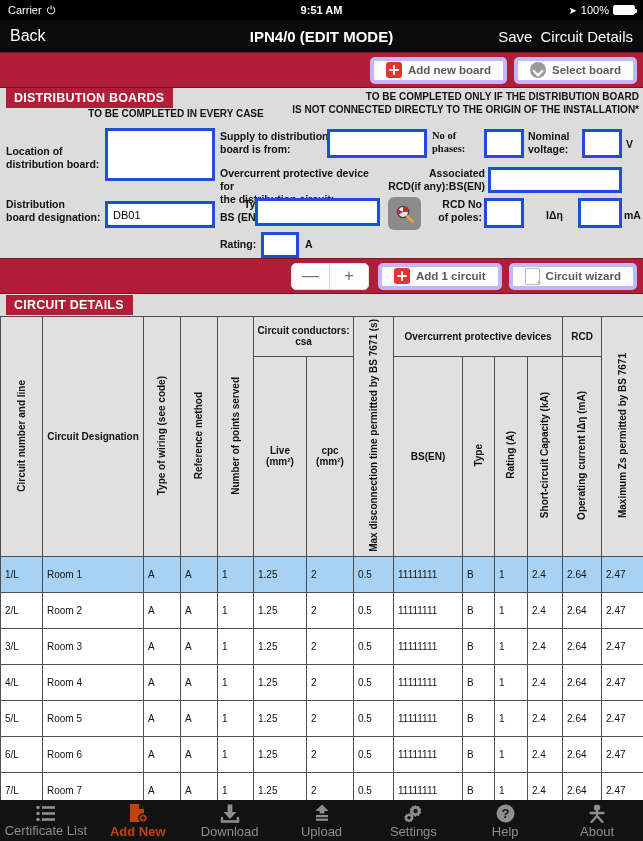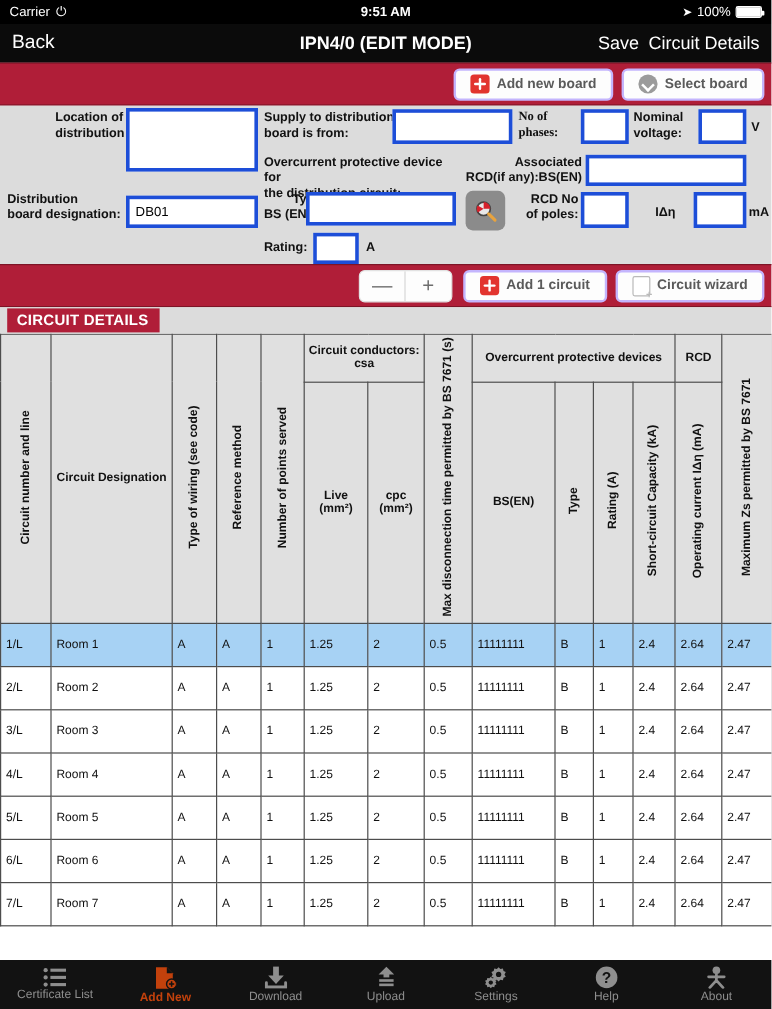--- a/index.html
+++ b/index.html
@@ -52,21 +52,21 @@
     display: flex; align-items: center; justify-content: flex-end;
     padding: 0 6px; gap: 7px;
     border-top: 1px solid #7d1426;
     border-bottom: 1px solid #7d1426;
   }
   .wbtn {
     background: #fdfdfd; border-radius: 5px; height: 27px;
     display: flex; align-items: center; gap: 6px;
     padding: 0 12px; cursor: pointer;
     font-size: 11.5px; font-weight: bold; color: #5a5a5a;
-    border: 2px solid #c4b5fd;
+    border: 4px solid #c4b5fd;
   }
   .ic-plus {
     width: 16px; height: 16px; background: #e2342f; border-radius: 3px;
     position: relative; flex: 0 0 16px;
   }
   .ic-plus::before, .ic-plus::after {
     content: ""; position: absolute; background: #fff; border-radius: 1px;
   }
   .ic-plus::before { left: 3px; right: 3px; top: 7px; height: 2px; }
   .ic-plus::after { top: 3px; bottom: 3px; left: 7px; width: 2px; }
@@ -140,21 +140,21 @@
   .tabbar {
     flex: 0 0 41px; height: 41px; background: #121212;
     display: flex; align-items: center;
   }
   .tab {
     flex: 1 1 0; display: flex; flex-direction: column;
     align-items: center; justify-content: center; gap: 2px;
     cursor: pointer; color: #8e8e8e;
   }
   .tab.active { color: #c2410c; }
-  .tab .tlabel { font-size: 10px; line-height: 1; }
+  .tab .tlabel { font-size: 13px; line-height: 1; }
   .tab svg { display: block; }
   .tab.active .tlabel { font-weight: bold; }
 </style>
 </head>
 <body>
 
 <div id="app">
 
   <div class="statusbar">
     <div class="sb-left">
@@ -185,24 +185,32 @@
       <span class="ic-plus"></span>
       <span>Add new board</span>
     </div>
     <div class="wbtn">
       <span class="ic-chev"></span>
       <span>Select board</span>
     </div>
   </div>
 
   <div class="db-section">
+    <div class="db-headrow">
+      <div style="width:100%;position:relative;height:38px;">
+        <div class="sect-tag abs" style="left:6px;top:0;">DISTRIBUTION BOARDS</div>
+        <div class="band-sub abs" style="left:6px;top:20px;width:340px;">TO BE COMPLETED IN EVERY CASE</div>
+        <div class="band-sub abs" style="right:4px;top:3px;text-align:right;width:420px;">TO BE COMPLETED ONLY IF THE DISTRIBUTION BOARD</div>
+        <div class="band-sub abs" style="right:4px;top:16px;text-align:right;width:480px;">IS NOT CONNECTED DIRECTLY TO THE ORIGIN OF THE INSTALLATION*</div>
+      </div>
+    </div>
 
     <div class="db-grid">
 
-      <div class="lbl abs" style="left:6px;top:4px;width:100px;margin-left:40px;">
+      <div class="lbl abs" style="left:6px;top:19px;width:100px;">
         <div>Location of</div>
         <div>distribution board:</div>
       </div>
       <input class="fld abs" style="left: 105px; top: 2px; width: 110px; height: 53px; font-size: 11px; padding: 0px 5px;" value="">
 
       <div class="lbl abs" style="left:6px;top:72px;width:105px;">
         <div>Distribution</div>
         <div>board designation:</div>
       </div>
       <input class="fld abs" style="left: 105px; top: 75px; width: 110px; height: 27px; font-size: 11px; padding: 0px 5px;" value="DB01">

